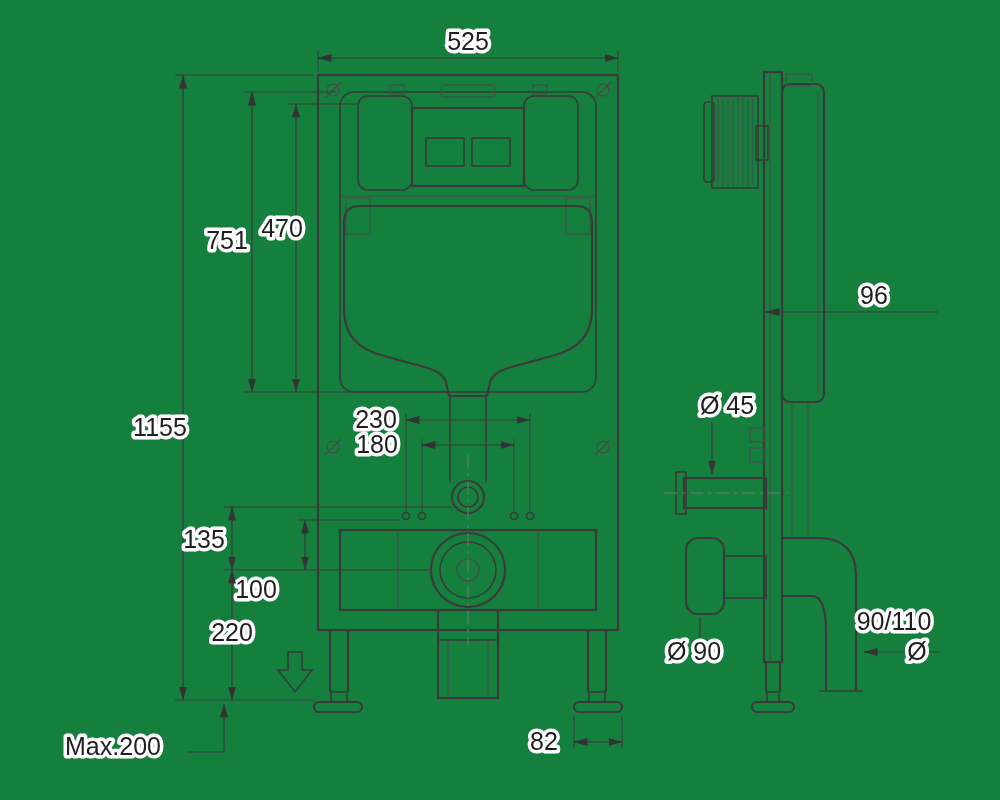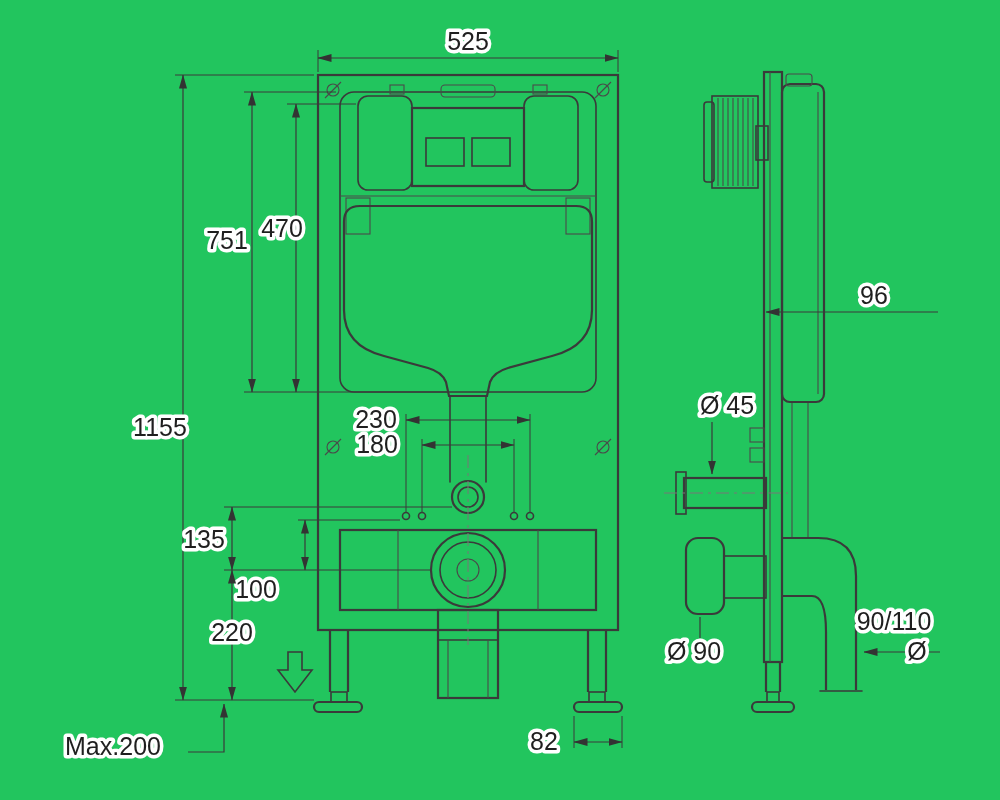--- a/index.html
+++ b/index.html
@@ -1,16 +1,16 @@
 <!DOCTYPE html>
 <html><head>
 <meta charset="utf-8">
 <style>
   html,body{margin:0;padding:0;background:#fff;}
-  .stage{width:1000px;height:800px;background:#22c55e;position:relative;overflow:hidden;}
+  .stage{width:1000px;height:800px;background:#15803d;position:relative;overflow:hidden;}
   svg{display:block;}
   .ln{stroke:#3a3a3a;stroke-width:1.6;fill:none;stroke-linecap:round;}
   .ln2{stroke:#3a3a3a;stroke-width:2.2;fill:none;}
   .thin{stroke:#4a4a4a;stroke-width:1.1;fill:none;}
   .dim{stroke:#3a3a3a;stroke-width:1.2;fill:none;}
   .ext{stroke:#3a3a3a;stroke-width:1;fill:none;}
   .centerline{stroke:#777;stroke-width:1;stroke-dasharray:13 5 3 5;fill:none;}
   .dim-text{font:25px "Liberation Sans", sans-serif;fill:#1f1f1f;text-anchor:middle;
             paint-order:stroke fill;stroke:#fff;stroke-width:7px;stroke-linejoin:round;}
 </style>

